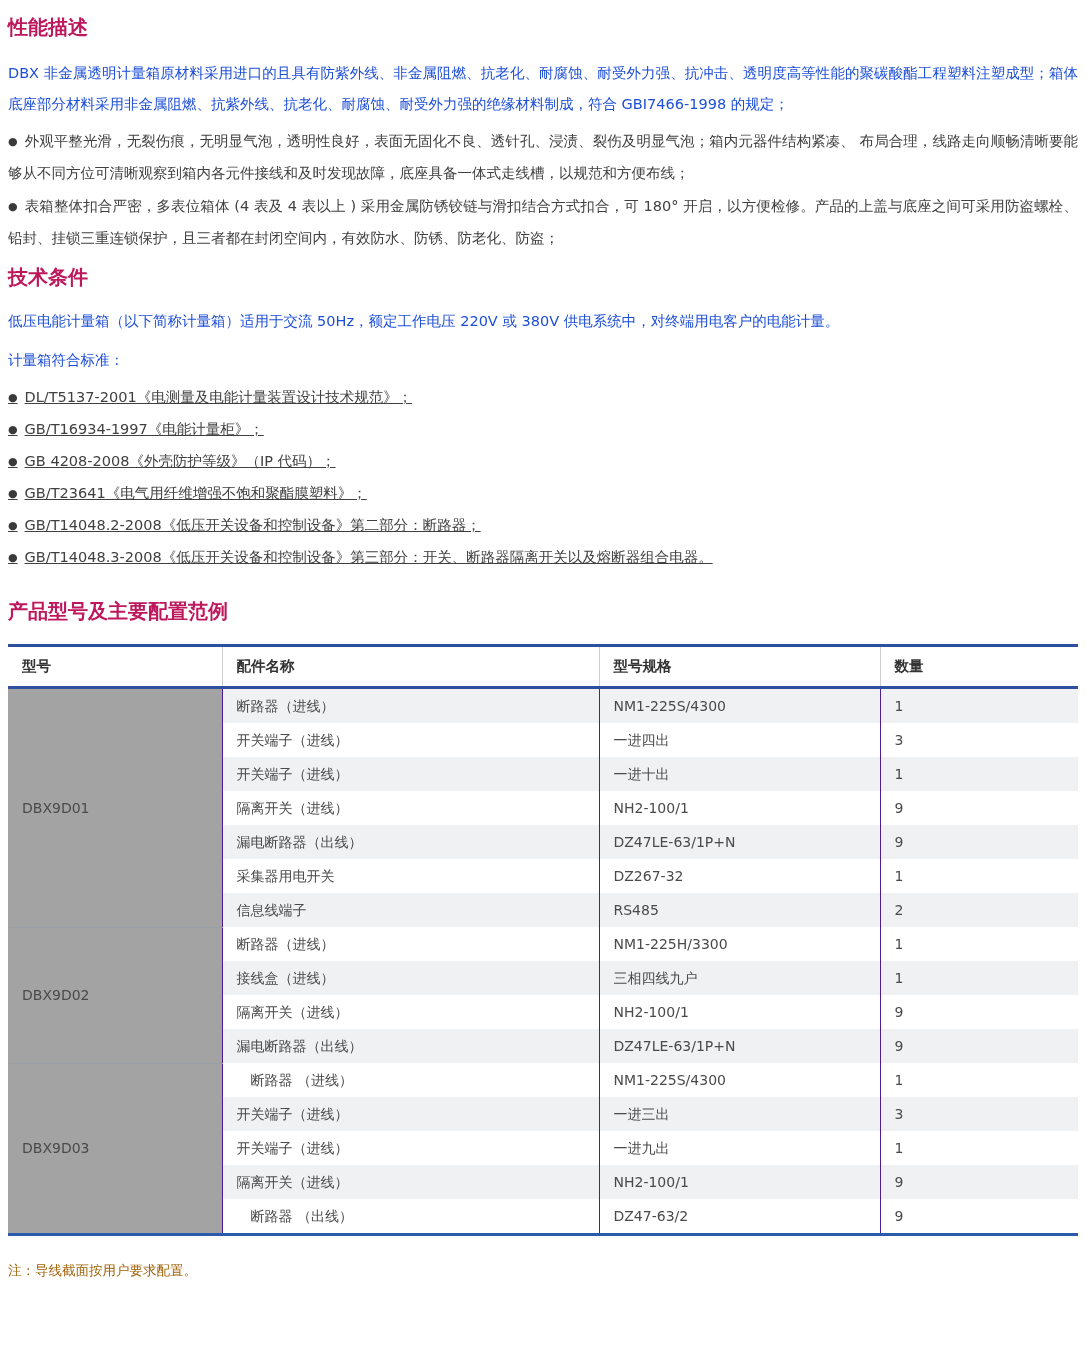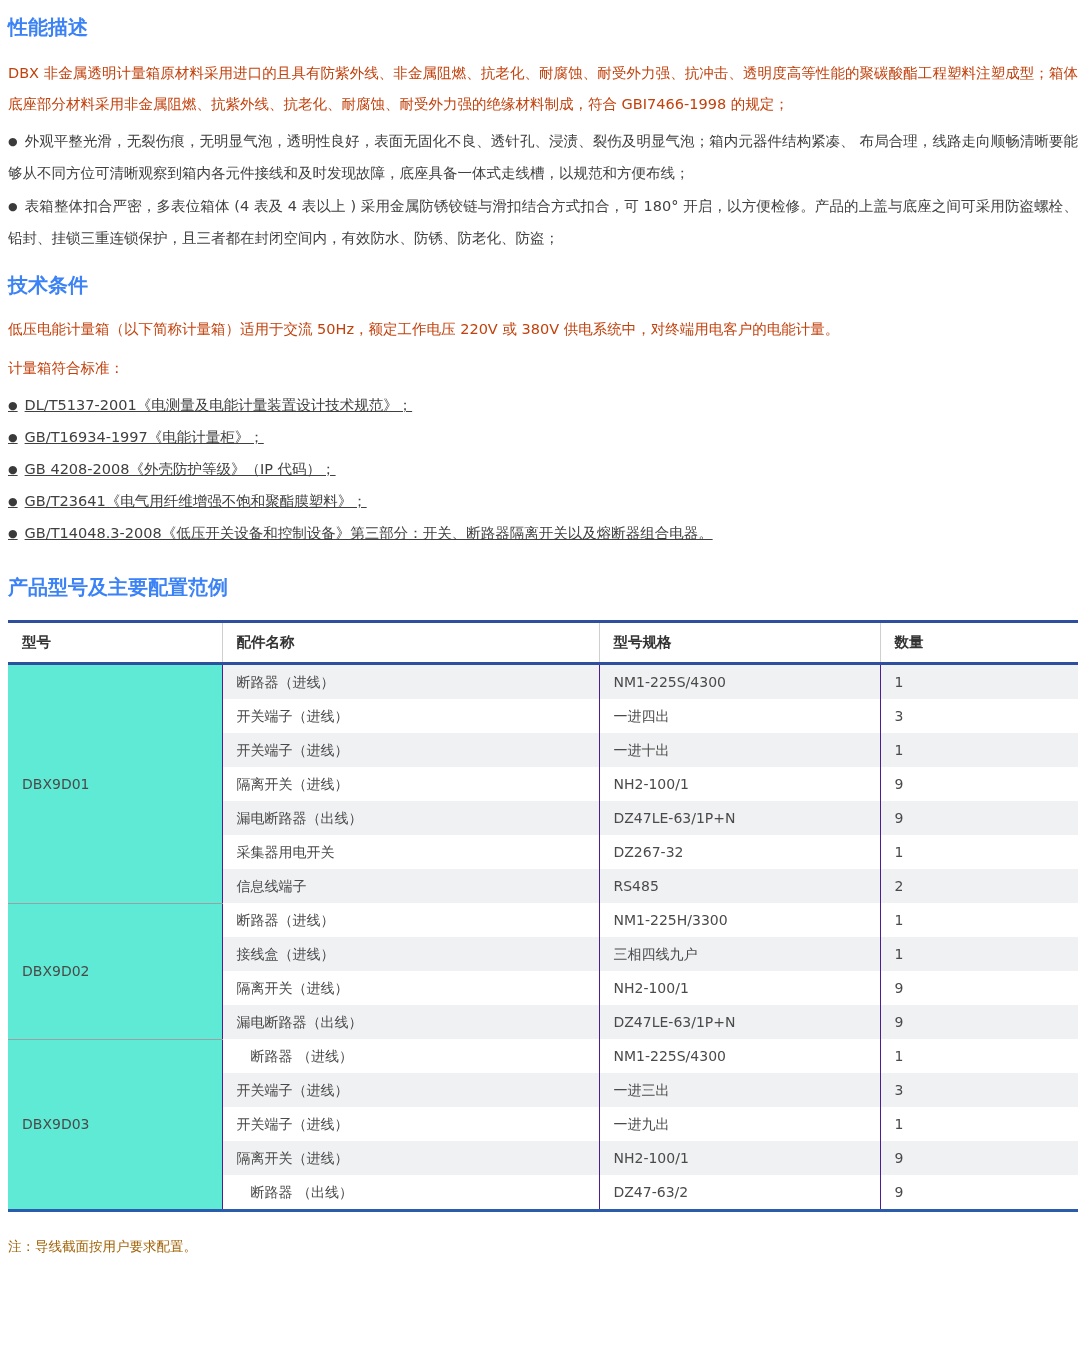--- a/index.html
+++ b/index.html
@@ -4,36 +4,36 @@
 <style>
   html, body { margin: 0; padding: 0; background: #ffffff; }
   body {
     width: 1086px; min-height: 1361px; box-sizing: border-box;
     padding: 12px 8px 0 8px;
     font-family: "DejaVu Sans", "Liberation Sans", sans-serif;
     color: #404040;
   }
   .section-title {
     font-size: 20px; line-height: 30px; font-weight: bold;
-    color: #3b82f6; margin: 0;
+    color: #be185d; margin: 0;
   }
   .sec { margin: 0; }
   .para {
-    font-size: 14.5px; line-height: 31px; color: #c2410c;
+    font-size: 14.5px; line-height: 31px; color: #1d4ed8;
     margin: 14px 0 0 0; text-align: justify;
   }
   .intro { margin-top: 16px; }
   ul.bullets { list-style: none; margin: 6px 0 0 0; padding: 0; }
   ul.bullets li {
     font-size: 14.5px; line-height: 31px; color: #404040;
     margin: 2px 0 0 0; text-align: justify;
   }
   ul.bullets.spaced li { margin-top: 0; text-decoration: underline; }
   .dot { font-size: 11px; margin-right: 7px; position: relative; top: -1px; color: #3a3a3a; }
-  .t-cond { margin-top: 16px; }
+  .t-cond { margin-top: 8px; }
   .t-prod { margin-top: 22px; }
   table.config {
     width: 1070px; table-layout: fixed; border-collapse: collapse;
     margin-top: 18px;
     border-bottom: 3px solid #2a5cab;
   }
   col.c1 { width: 214px; } col.c2 { width: 377px; }
   col.c3 { width: 281px; } col.c4 { width: 198px; }
   thead tr {
     border-top: 3px solid #2d4f9e;
@@ -44,21 +44,21 @@
     padding: 10px 14px; background: #ffffff; margin-top: 44px;
   }
   tbody td {
     font-size: 14px; color: #4a4a4a; line-height: 20px;
     padding: 7px 14px; vertical-align: middle;
   }
   tbody td.c { border-left: 1px solid #4c1d95; }
   thead td.c { border-left: 1px solid #cfcfcf; }
   tbody tr:nth-child(odd) td.c { background: #f0f1f3; }
   tbody tr:nth-child(even) td.c { background: #ffffff; }
-  td.model { background: #5eead4; vertical-align: middle; }
+  td.model { background: #a3a3a3; vertical-align: middle; }
   td.model.grp { border-bottom: 1px solid #9aa0a6; }
   td.indent { padding-left: 28px; margin-left: 28px; }
   .note { font-size: 13.5px; color: #a16207; margin: 26px 0 0 0; }
 </style>
 </head>
 <body>
 
 <div class="sec">
   <h2 class="section-title">性能描述</h2>
   <p class="para intro">DBX 非金属透明计量箱原材料采用进口的且具有防紫外线、非金属阻燃、抗老化、耐腐蚀、耐受外力强、抗冲击、透明度高等性能的聚碳酸酯工程塑料注塑成型；箱体底座部分材料采用非金属阻燃、抗紫外线、抗老化、耐腐蚀、耐受外力强的绝缘材料制成，符合 GBI7466-1998 的规定；</p>
@@ -70,20 +70,21 @@
 
 <div class="sec t-cond">
   <h2 class="section-title">技术条件</h2>
   <p class="para">低压电能计量箱（以下简称计量箱）适用于交流 50Hz，额定工作电压 220V 或 380V 供电系统中，对终端用电客户的电能计量。</p>
   <p class="para" style="margin-top:8px">计量箱符合标准：</p>
   <ul class="bullets spaced">
     <li><span class="dot">●</span><span>DL/T5137-2001《电测量及电能计量装置设计技术规范》；</span></li>
     <li><span class="dot">●</span><span>GB/T16934-1997《电能计量柜》；</span></li>
     <li><span class="dot">●</span><span>GB 4208-2008《外壳防护等级》（IP 代码）；</span></li>
     <li><span class="dot">●</span><span>GB/T23641《电气用纤维增强不饱和聚酯膜塑料》；</span></li>
+    <li><span class="dot">●</span><span>GB/T14048.2-2008《低压开关设备和控制设备》第二部分：断路器；</span></li>
     <li><span class="dot">●</span><span>GB/T14048.3-2008《低压开关设备和控制设备》第三部分：开关、断路器隔离开关以及熔断器组合电器。</span></li>
   </ul>
 </div>
 
 <div class="sec t-prod">
   <h2 class="section-title">产品型号及主要配置范例</h2>
 
   <table class="config">
     <colgroup>
         <col class="c1">

